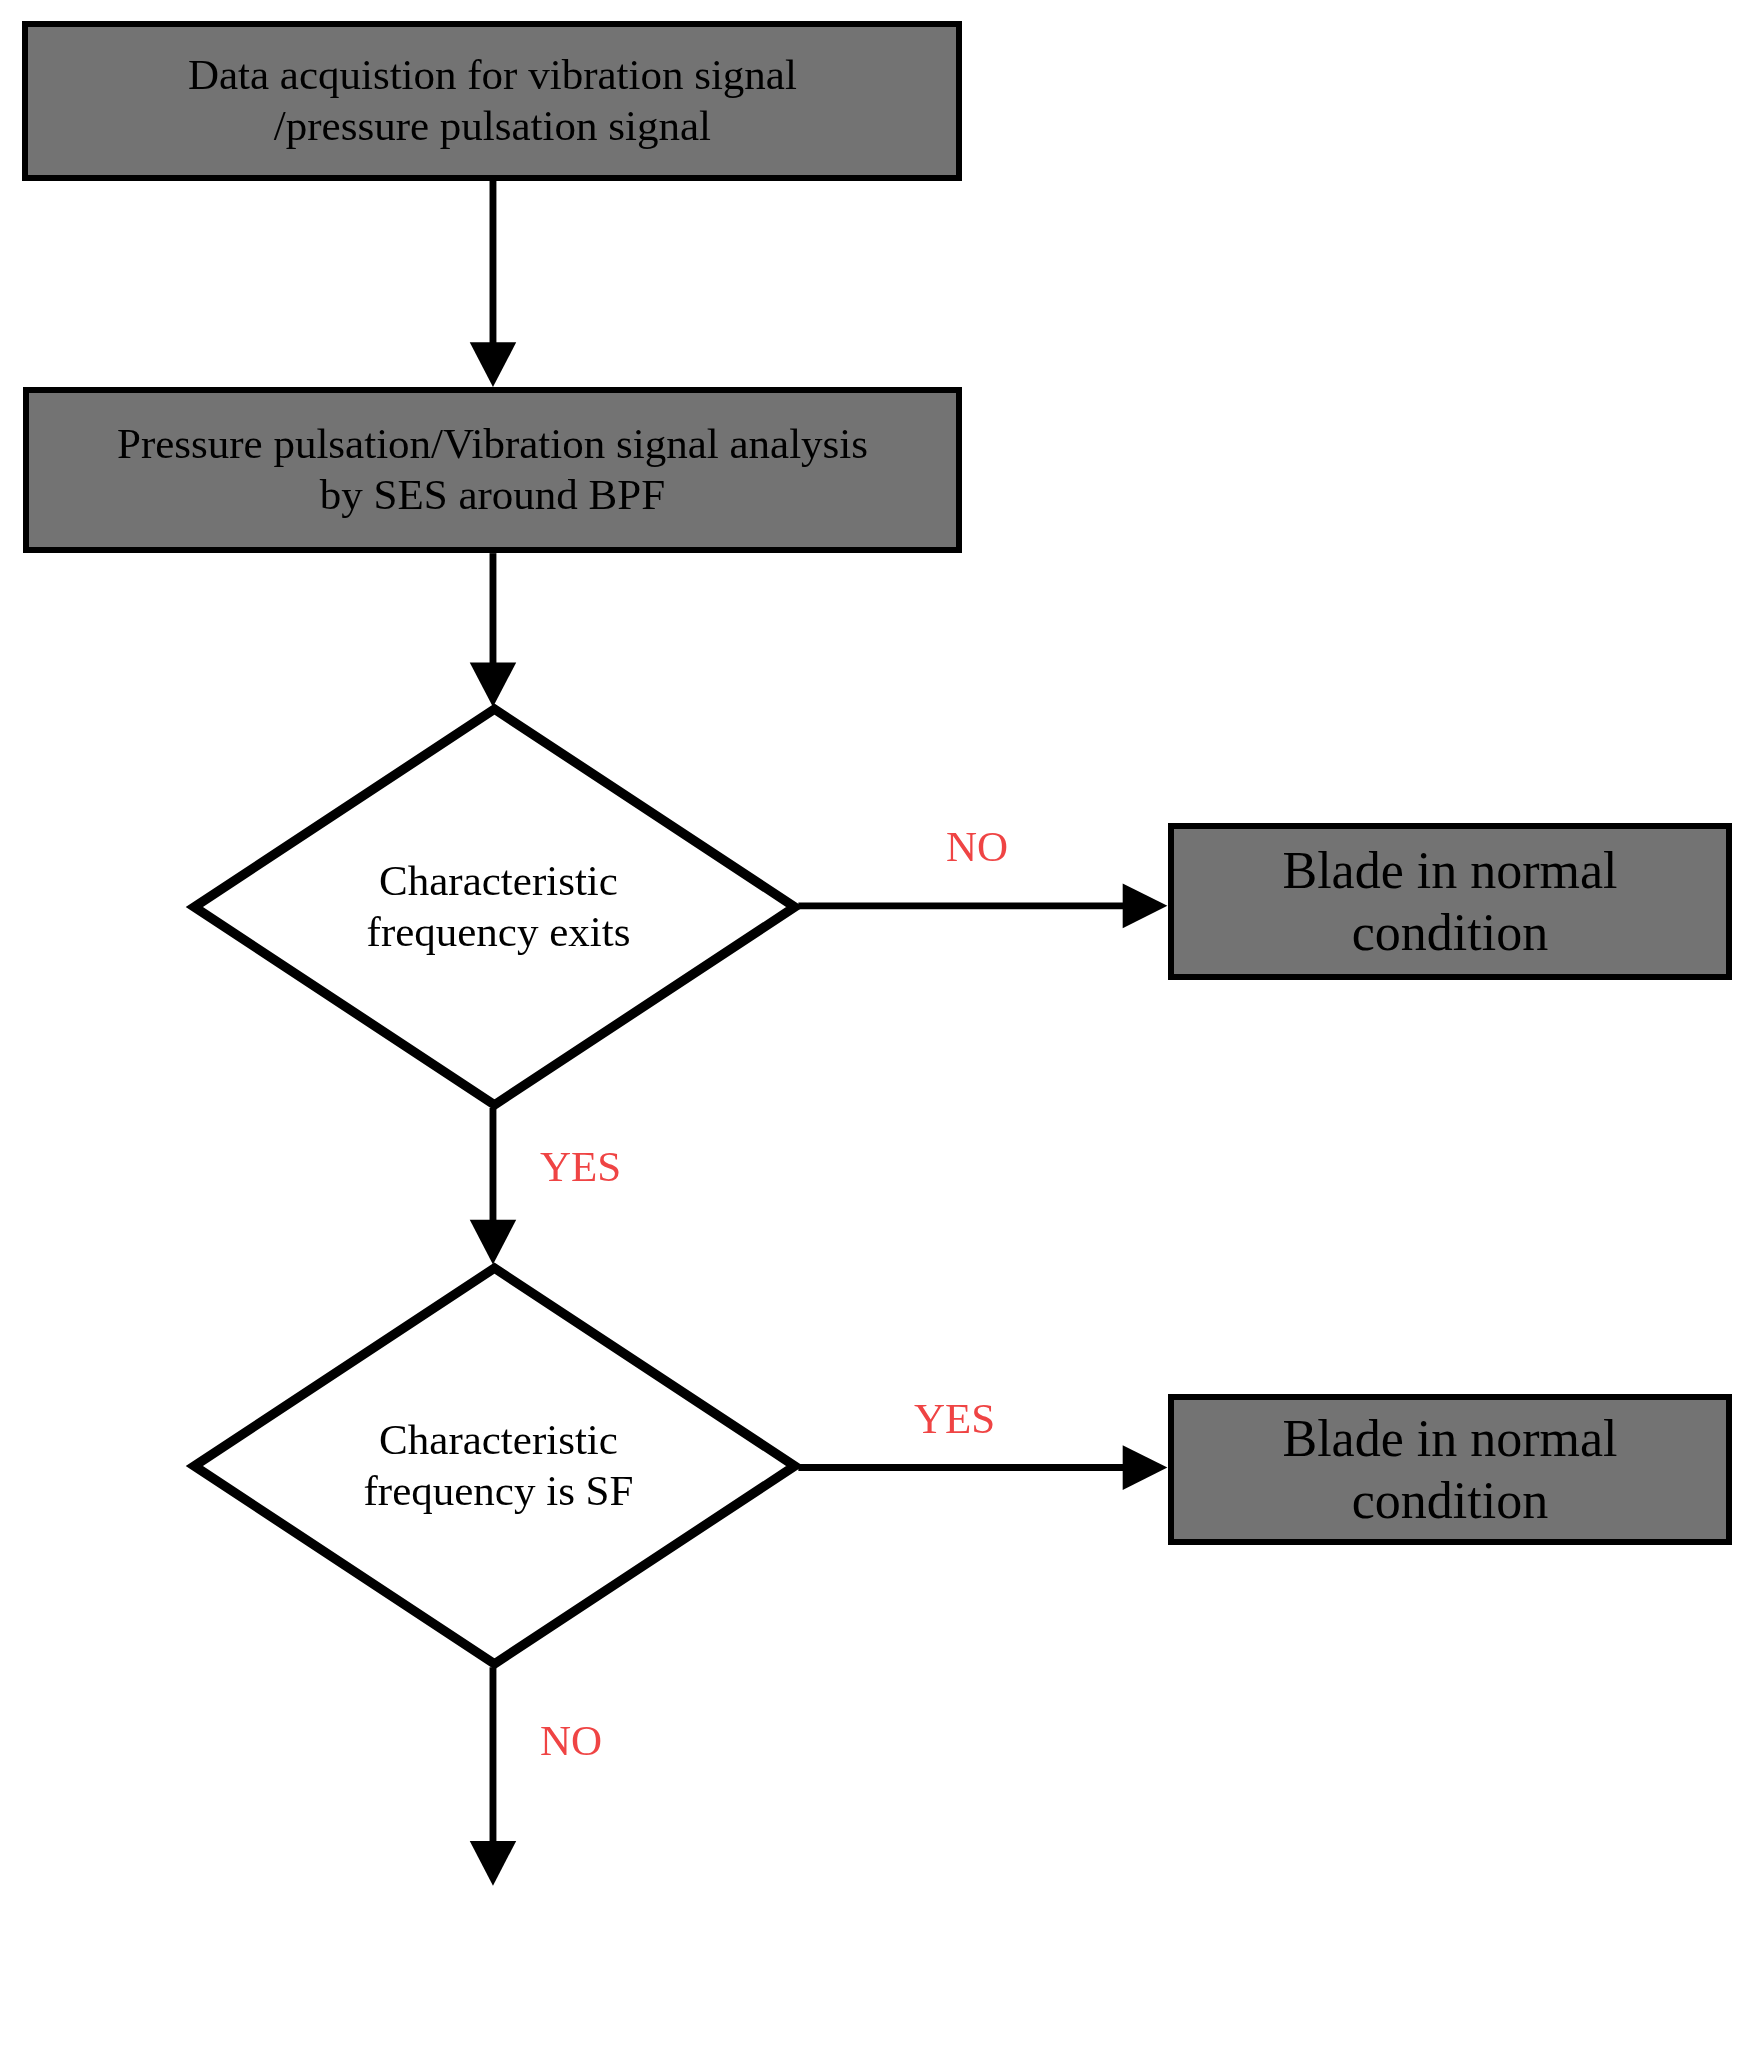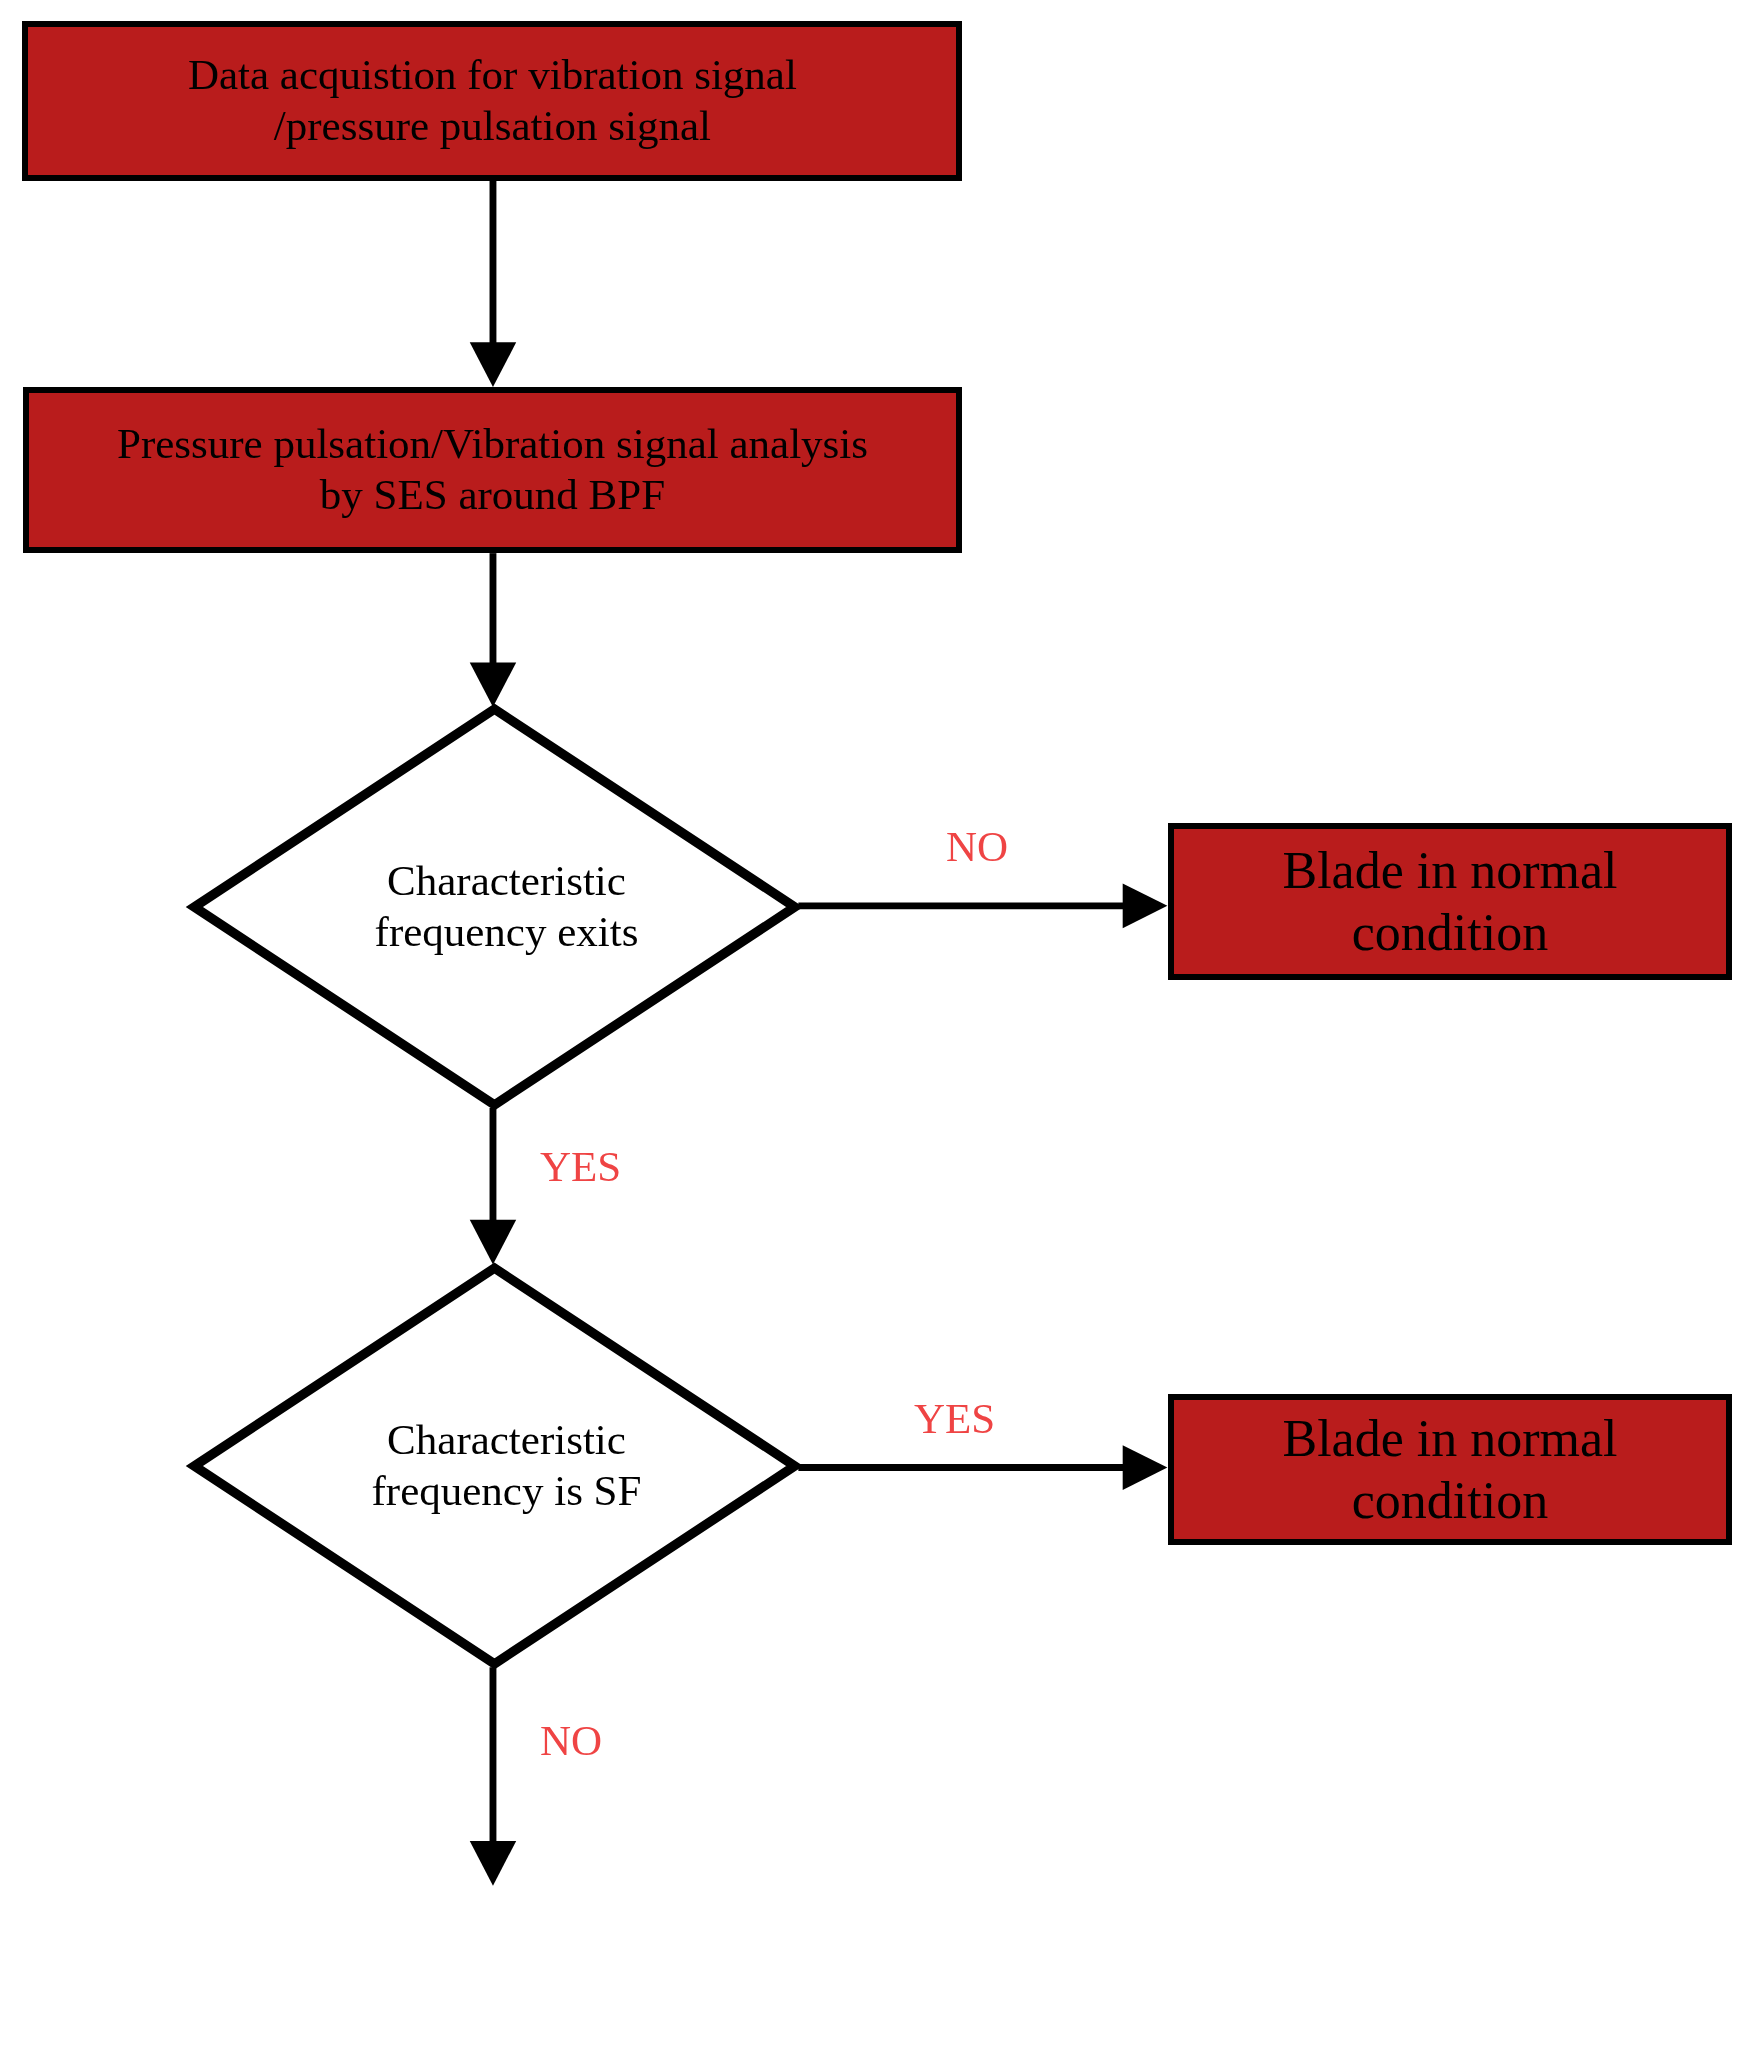--- a/index.html
+++ b/index.html
@@ -13,21 +13,21 @@
     height: 2068px;
     background: #ffffff;
     overflow: hidden;
     font-family: "Liberation Serif", "DejaVu Serif", serif;
   }
   
   .node-box {
     position: absolute;
     box-sizing: border-box;
     border: 6px solid #000000;
-    background: #b91c1c;
+    background: #737373;
     display: flex;
     align-items: center;
     justify-content: center;
     text-align: center;
   }
   .node-box .node-text,
   .diamond-label {
     font-family: "Liberation Serif", "DejaVu Serif", serif;
     color: #000000;
     line-height: 1.18;
@@ -53,21 +53,21 @@
   
   .diamond-wrap {
     position: absolute;
   }
   .diamond-wrap svg {
     display: block;
     overflow: visible;
   }
   .diamond-label-holder {
     position: absolute;
-    left: 12px;
+    left: 4px;
     top: 0;
     width: 100%;
     height: 100%;
     display: flex;
     align-items: center;
     justify-content: center;
     pointer-events: none;
   }
   .diamond-label {
     font-size: 43px;

